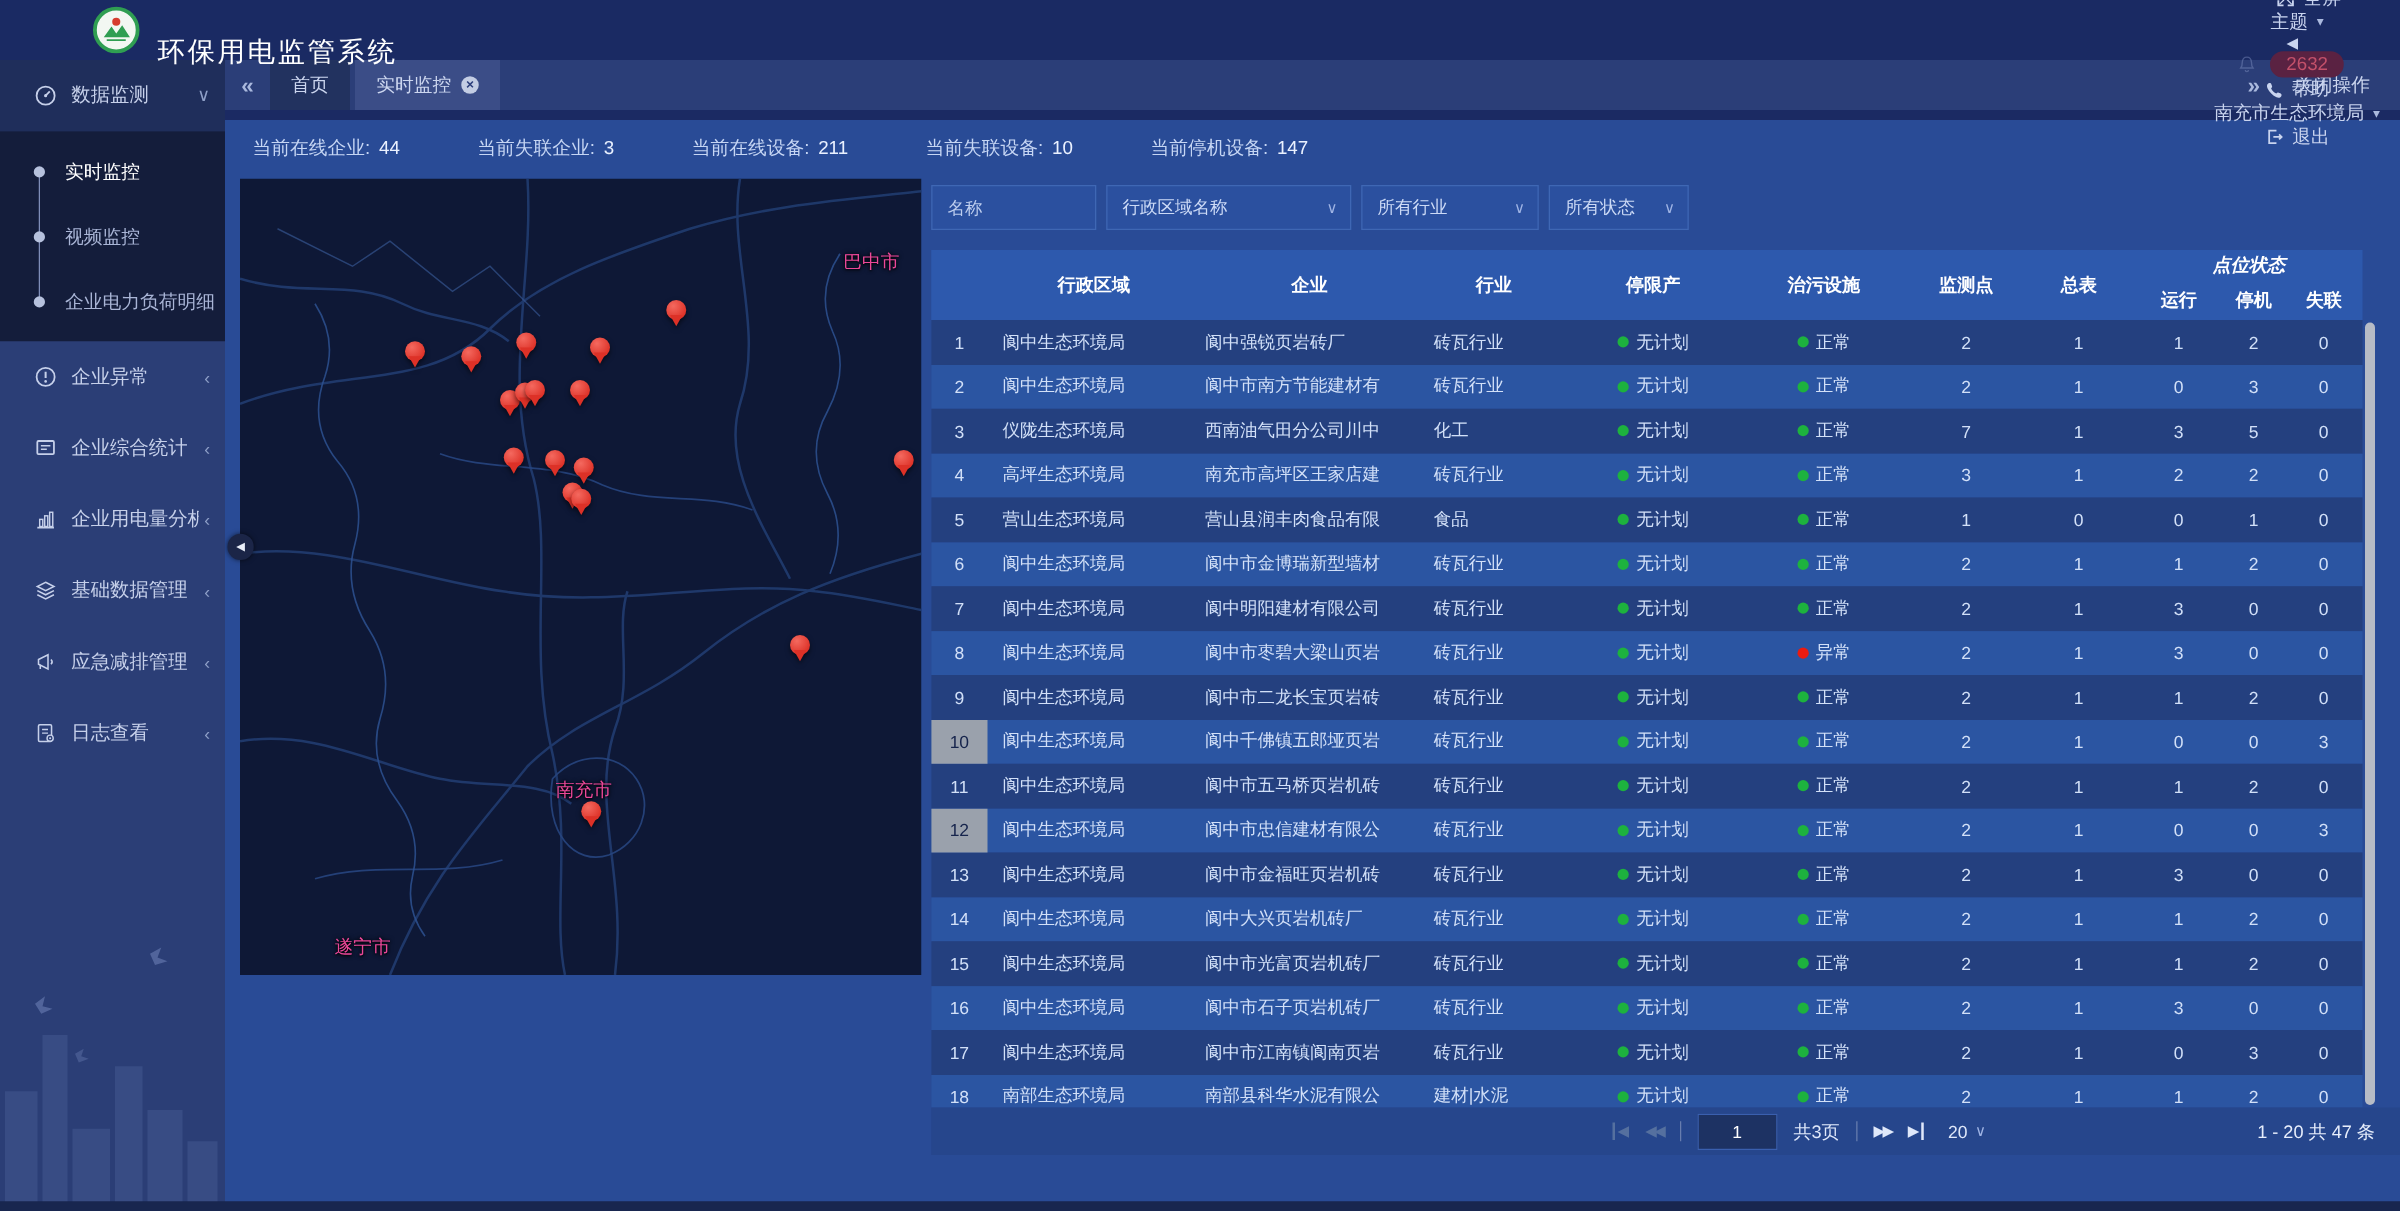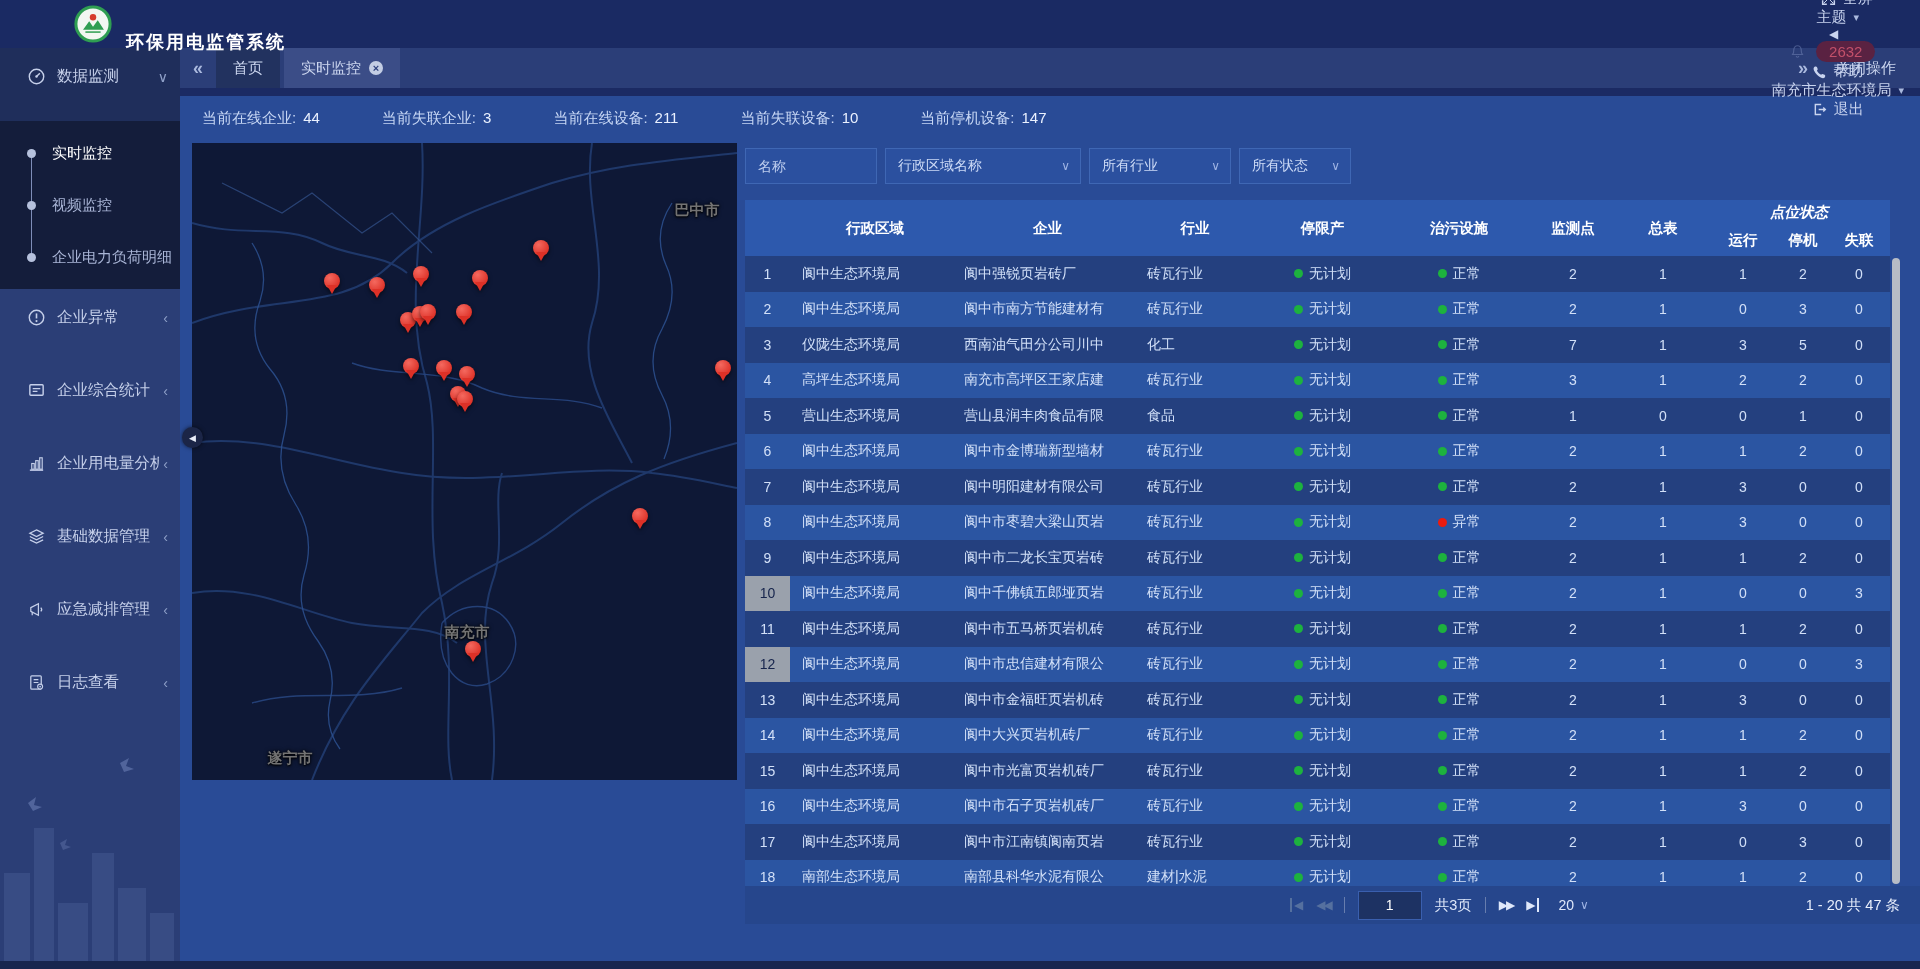--- a/index.html
+++ b/index.html
@@ -1,21 +1,21 @@
 <!DOCTYPE html>
 <html><head>
 <meta charset="utf-8">
 <style>
   html,body{margin:0;padding:0;}
   body{width:1920px;height:969px;position:relative;overflow:hidden;background:#294b96;
        font-family:"Liberation Sans","DejaVu Sans",sans-serif;-webkit-font-smoothing:antialiased;}
   
   .topbar{position:absolute;top:0;left:0;width:1920px;height:48px;background:#1a2a63;display:flex;align-items:center;z-index:40;}
   .logo{width:38px;height:38px;margin-left:74px;flex:none;}
-  .app-title{margin-left:14px;font-size:18px;font-weight:bold;color:#fff;letter-spacing:2px;white-space:nowrap;margin-top:36px;}
+  .app-title{margin-left:14px;font-size:22px;font-weight:normal;color:#fff;letter-spacing:2px;white-space:nowrap;margin-top:36px;}
   .hdr-right{margin-left:auto;display:flex;align-items:center;padding-right:16px;color:#c9d4ef;font-size:15px;flex-direction:column;}
   .hdr-datetime{font-size:17px;color:#c9d4ef;}
   .temp-circle{width:22px;height:22px;border-radius:50%;background:#2eb84b;color:#fff;font-size:13px;display:flex;align-items:center;justify-content:center;margin-left:14px;}
   .temp-unit{margin-left:5px;font-size:15px;color:#e8eefc;}
   .hdr-item{display:flex;align-items:center;gap:7px;margin-left:28px;white-space:nowrap;cursor:pointer;}
   .hdr-item svg{display:block;}
   .caret{font-size:11px;color:#aab9de;}
   .mute-g{font-size:12px;color:#c9d4ef;}
   .badge-pill{background:#5a2242;border-radius:11px;padding:2px 13px;color:#c2506a;font-size:15px;margin-left:4px;}
   .bell{opacity:.45;}
@@ -23,21 +23,21 @@
   .tabbar{position:absolute;left:180px;top:48px;right:0;height:40px;background:#2b3e78;border-bottom:8px solid #1b2a63;display:flex;align-items:center;z-index:30;}
   .tb-arrow{width:36px;text-align:center;color:#aab9de;font-size:18px;font-weight:bold;cursor:pointer;}
   .tab{height:40px;display:flex;align-items:center;gap:8px;padding:0 17px;color:#ccd6ef;font-size:15px;background:#22325f;cursor:pointer;}
   .tab + .tab{margin-left:4px;}
   .tab.active{background:#3b4d87;}
   .tab-close{width:14px;height:14px;border-radius:50%;background:#c3cde4;color:#2c3f7c;font-size:11px;line-height:14px;text-align:center;font-weight:bold;}
   .tb-right{margin-left:auto;display:flex;align-items:center;gap:28px;padding-right:24px;color:#ccd6ef;font-size:15px;}
   .tb-right .tb-arrow{width:auto;}
   
   .sidebar{position:absolute;left:0;top:48px;width:180px;bottom:0;background:#2b3e76;z-index:20;overflow:hidden;}
-  .grp{height:57px;display:flex;align-items:center;padding:0 12px 16px 27px;color:#c6d0ea;font-size:15.5px;cursor:pointer;white-space:nowrap;}
+  .grp{height:57px;display:flex;align-items:center;padding:0 12px 0 27px;color:#c6d0ea;font-size:15.5px;cursor:pointer;white-space:nowrap;}
   .grp-active{background:#1f2e5b;}
   .gicon{width:19px;height:19px;margin-right:11px;flex:none;color:#c6d0ea;}
   .glabel{flex:1;overflow:hidden;}
   .gchev{color:#8fa0c8;font-size:14px;margin-left:4px;}
   .submenu{background:#141d3b;position:relative;padding:6px 0;}
   .sub{height:52px;display:flex;align-items:center;padding-left:52px;color:#a9b5d6;font-size:15px;position:relative;cursor:pointer;white-space:nowrap;}
   .sub.active{color:#ffffff;}
   .dot-b{position:absolute;left:27px;width:9px;height:9px;border-radius:50%;background:#b6c1dd;}
   .subline{position:absolute;left:31px;top:32px;height:104px;width:1px;background:#7e8db8;}
   .decor{position:absolute;bottom:6px;left:0;}
@@ -46,21 +46,21 @@
   .stats{position:absolute;top:0;left:0;right:0;height:44px;display:flex;align-items:center;padding-left:22px;gap:62px;font-size:15px;color:#c6d6f4;white-space:nowrap;}
   .s-value{margin-left:7px;color:#eaf1ff;}
   
   .map{position:absolute;left:12px;top:47px;width:545px;height:637px;background:#0e1836;overflow:hidden;}
   .roads{position:absolute;left:0;top:0;}
   .pin{position:absolute;width:16px;height:16px;border-radius:50%;
        background:radial-gradient(circle at 35% 30%, #f4695f, #dd3127 75%);
        transform:translate(-50%,-20px);filter:drop-shadow(0 2px 2px rgba(0,0,0,.55));cursor:pointer;z-index:4;}
   .pin::after{content:"";position:absolute;left:50%;top:12px;transform:translateX(-50%);
        border:5px solid transparent;border-top:9px solid #dd3127;}
-  .city{position:absolute;transform:translate(-50%,-50%);color:#737373;font-size:15px;font-weight:bold;
+  .city{position:absolute;transform:translate(-50%,-50%);color:#ec4899;font-size:15px;font-weight:normal;
         text-shadow:0 0 4px #000, 0 1px 2px #000;z-index:3;white-space:nowrap;}
   .map-handle{position:absolute;left:2px;top:331px;width:21px;height:21px;border-radius:50%;background:#1b2547;
         color:#e8edf8;display:flex;align-items:center;justify-content:center;font-size:9px;z-index:6;
         box-shadow:0 0 4px rgba(0,0,0,.6);cursor:pointer;}
   
   .rpanel{position:absolute;left:565px;top:52px;width:1175px;}
   .filters{display:flex;gap:8px;height:36px;}
   .f-name{width:132px;height:36px;background:#2b509f;border:1px solid #3f67b4;color:#e5eeff;padding:0 12px;
         font-size:14px;box-sizing:border-box;font-family:inherit;outline:none;}
   .f-name::placeholder{color:#bdcdee;opacity:1;}

